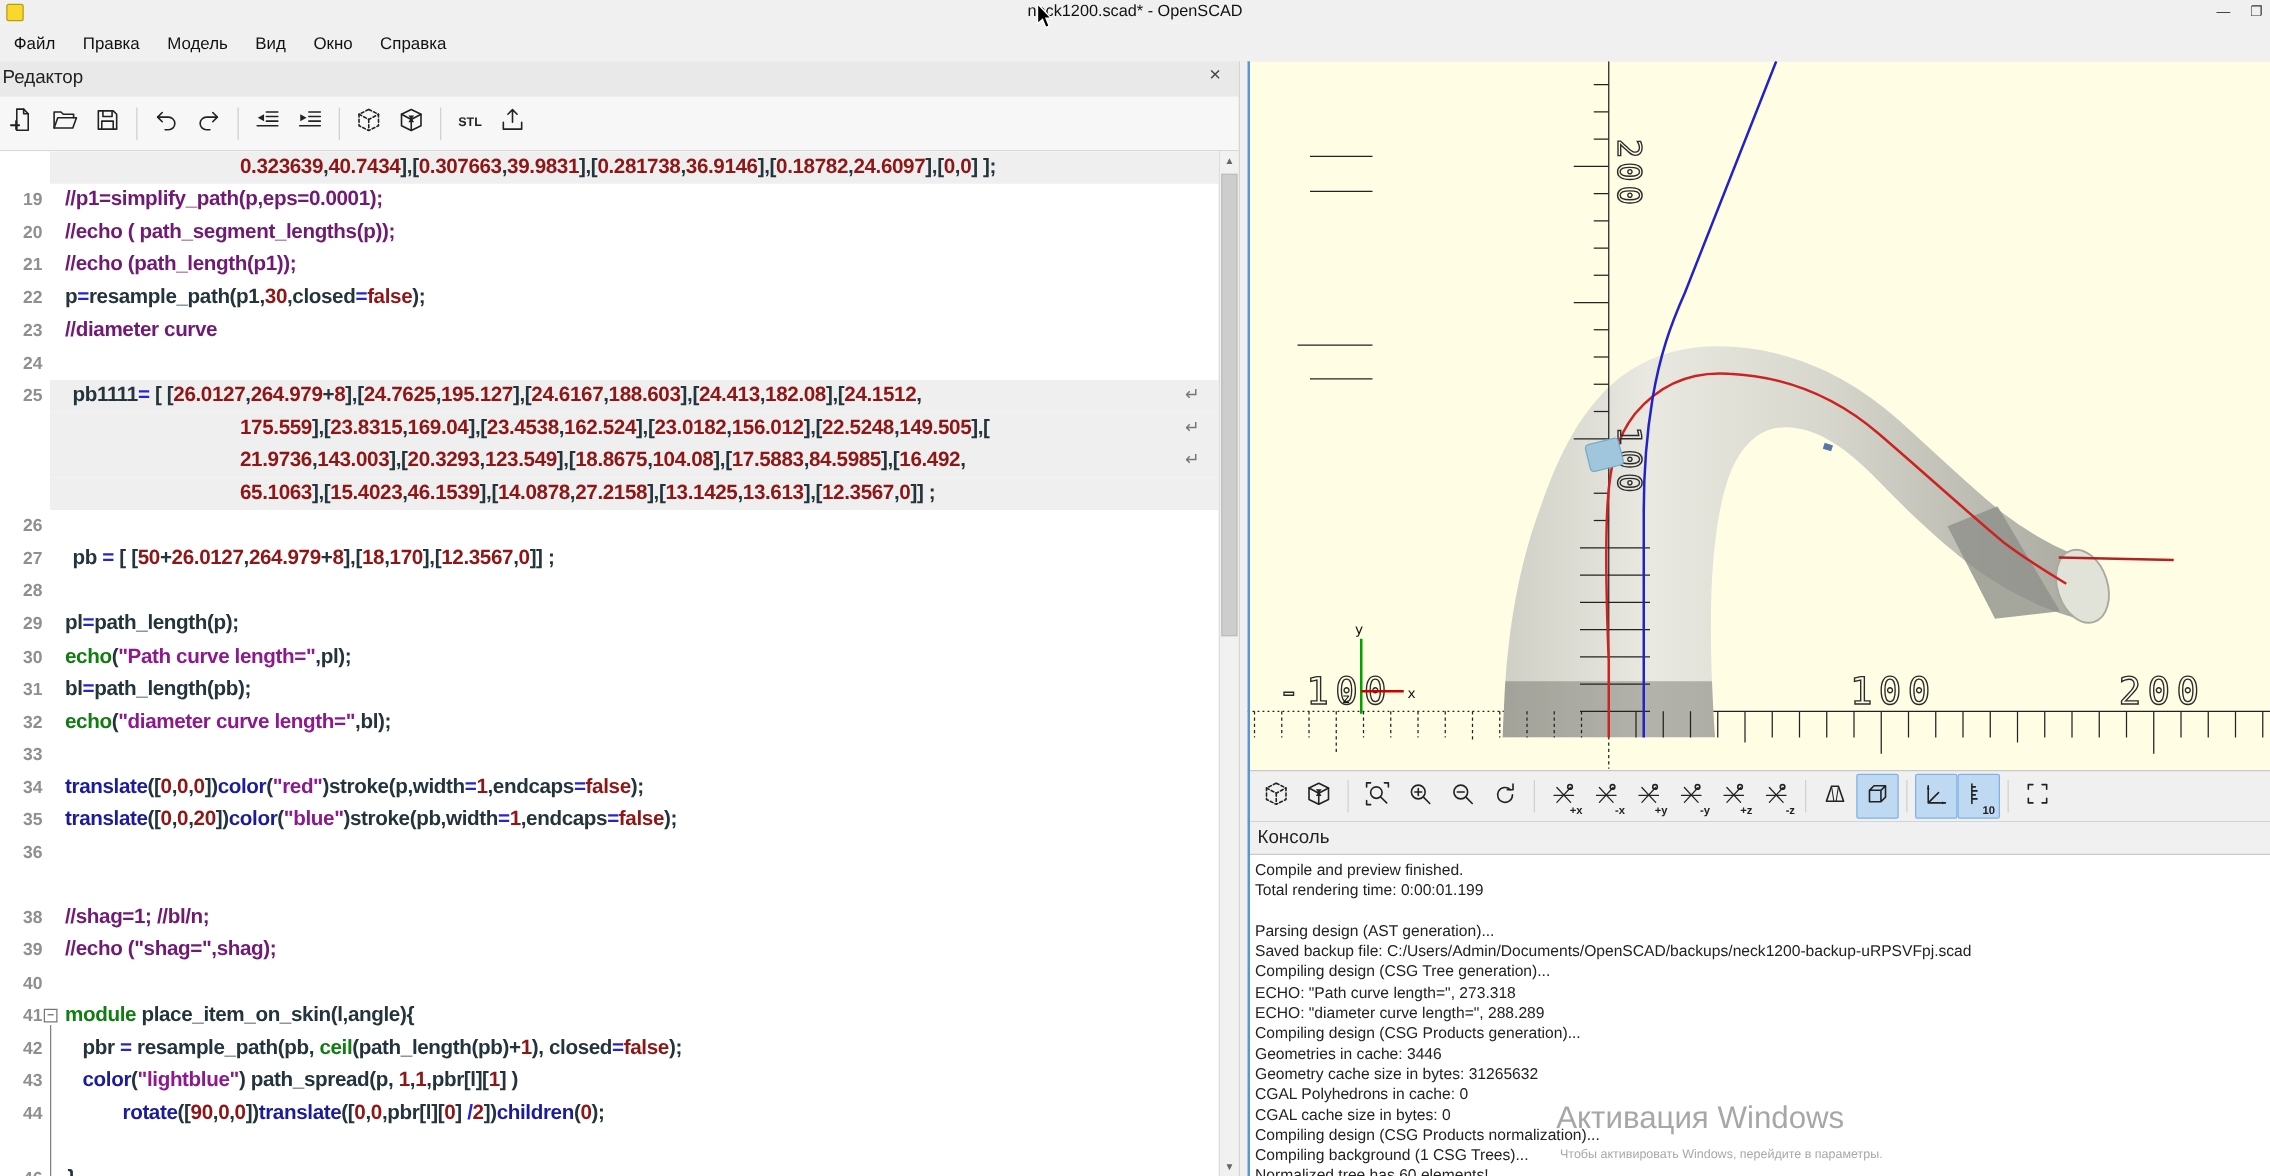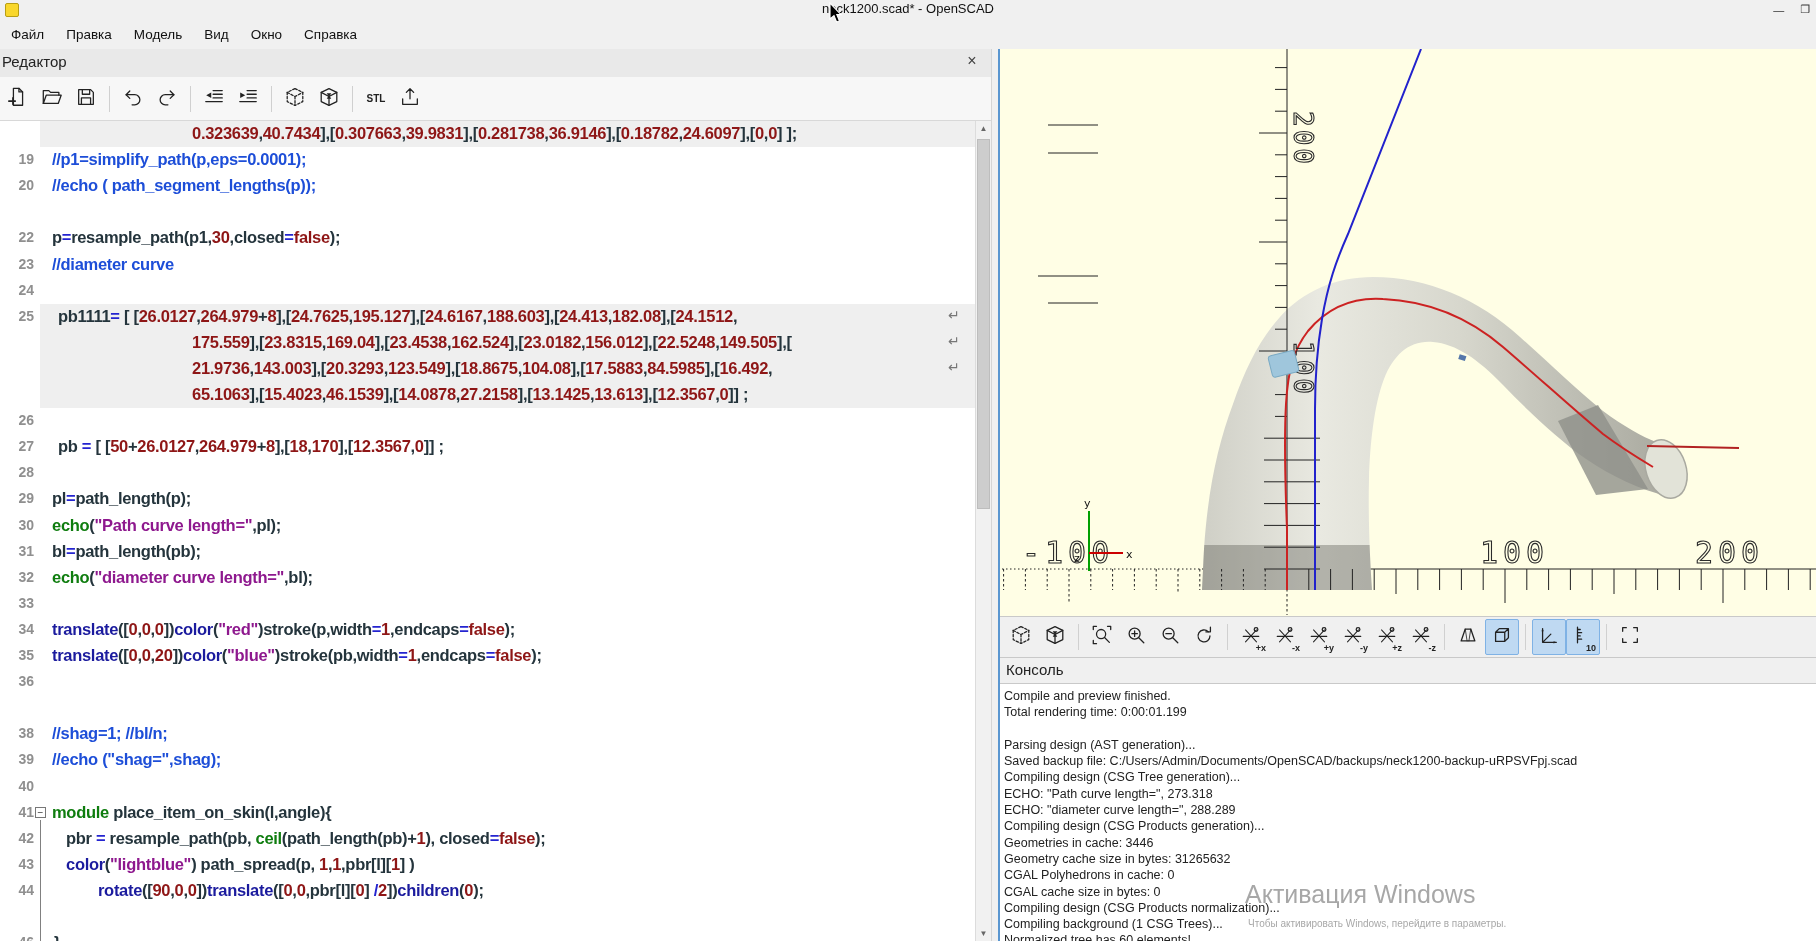--- a/index.html
+++ b/index.html
@@ -25,21 +25,21 @@
   .tbtn.active{background:#bfd9f2;border-color:#7fb2e5;}
   .tsep{width:1px;height:26px;background:#d0d0d0;margin:0 6px;}
   .axlbl{position:absolute;right:1px;bottom:1px;font-size:9px;font-weight:bold;color:#222;line-height:9px;}
   
   #codepane{left:0;top:72px;width:975px;bottom:0;background:#fff;overflow:hidden;}
   .crow{position:absolute;left:0;width:100%;height:26.1px;}
   .cnum{position:absolute;left:0;top:0;width:34px;height:100%;text-align:right;font-size:14px;font-weight:600;color:#8f8f8f;padding-top:4px;box-sizing:border-box;}
   .cbody{position:absolute;left:40px;right:0;top:0;height:100%;white-space:pre;overflow:hidden;}
   .cbody.hl{background:#efefef;}
   .ctext{position:absolute;top:3px;font-size:16.5px;font-weight:bold;letter-spacing:-0.3px;}
-  .tk-d{color:#24343c}.tk-c{color:#1d4ed8}.tk-n{color:#8e1616}.tk-o{color:#2424d0}
+  .tk-d{color:#24343c}.tk-c{color:#701a75}.tk-n{color:#8e1616}.tk-o{color:#2424d0}
   .tk-s{color:#8e188e}.tk-g{color:#0f7d0f}.tk-b{color:#1b1b9e}
   .wrapmark{position:absolute;left:908px;top:3px;font-size:14px;color:#777;font-weight:normal;}
   .foldbox{position:absolute;left:35px;top:7px;width:11px;height:11px;border:1px solid #777;background:#fff;
            font-size:10px;line-height:10px;text-align:center;color:#333;box-sizing:border-box;}
   #foldguide{position:absolute;left:40px;width:7px;border-left:1px solid #808080;border-bottom:1px solid #808080;}
   
   #edscroll{left:975px;top:72px;width:16px;bottom:0;background:#f1f1f1;border-left:1px solid #dcdcdc;box-sizing:border-box;}
   .scr-arrow{position:absolute;left:0;width:100%;text-align:center;font-size:8px;color:#666;}
   #edthumb{position:absolute;left:1px;top:18px;width:13px;height:370px;background:#cdcdcd;border:1px solid #bdbdbd;box-sizing:border-box;}
   
@@ -165,20 +165,24 @@
         <span class="cnum"></span>
         <div class="cbody hl"><span class="ctext" style="left: 152px;"><span class="tk-n">0.323639</span><span class="tk-d">,</span><span class="tk-n">40.7434</span><span class="tk-d">],[</span><span class="tk-n">0.307663</span><span class="tk-d">,</span><span class="tk-n">39.9831</span><span class="tk-d">],[</span><span class="tk-n">0.281738</span><span class="tk-d">,</span><span class="tk-n">36.9146</span><span class="tk-d">],[</span><span class="tk-n">0.18782</span><span class="tk-d">,</span><span class="tk-n">24.6097</span><span class="tk-d">],[</span><span class="tk-n">0</span><span class="tk-d">,</span><span class="tk-n">0</span><span class="tk-d">] ];</span></span></div>
       </div>
       <div class="crow" style="top: 26.1px;">
         <span class="cnum">19</span>
         <div class="cbody"><span class="ctext" style="left: 12px;"><span class="tk-c">//p1=simplify_path(p,eps=0.0001);</span></span></div>
       </div>
       <div class="crow" style="top: 52.2px;">
         <span class="cnum">20</span>
         <div class="cbody"><span class="ctext" style="left: 12px;"><span class="tk-c">//echo ( path_segment_lengths(p));</span></span></div>
+      </div>
+      <div class="crow" style="top: 78.3px;">
+        <span class="cnum">21</span>
+        <div class="cbody"><span class="ctext" style="left: 12px;"><span class="tk-c">//echo (path_length(p1));</span></span></div>
       </div>
       <div class="crow" style="top: 104.4px;">
         <span class="cnum">22</span>
         <div class="cbody"><span class="ctext" style="left: 12px;"><span class="tk-d">p</span><span class="tk-o">=</span><span class="tk-d">resample_path(p1,</span><span class="tk-n">30</span><span class="tk-d">,closed</span><span class="tk-o">=</span><span class="tk-n">false</span><span class="tk-d">);</span></span></div>
       </div>
       <div class="crow" style="top: 130.5px;">
         <span class="cnum">23</span>
         <div class="cbody"><span class="ctext" style="left: 12px;"><span class="tk-c">//diameter curve</span></span></div>
       </div>
       <div class="crow" style="top: 156.6px;">

